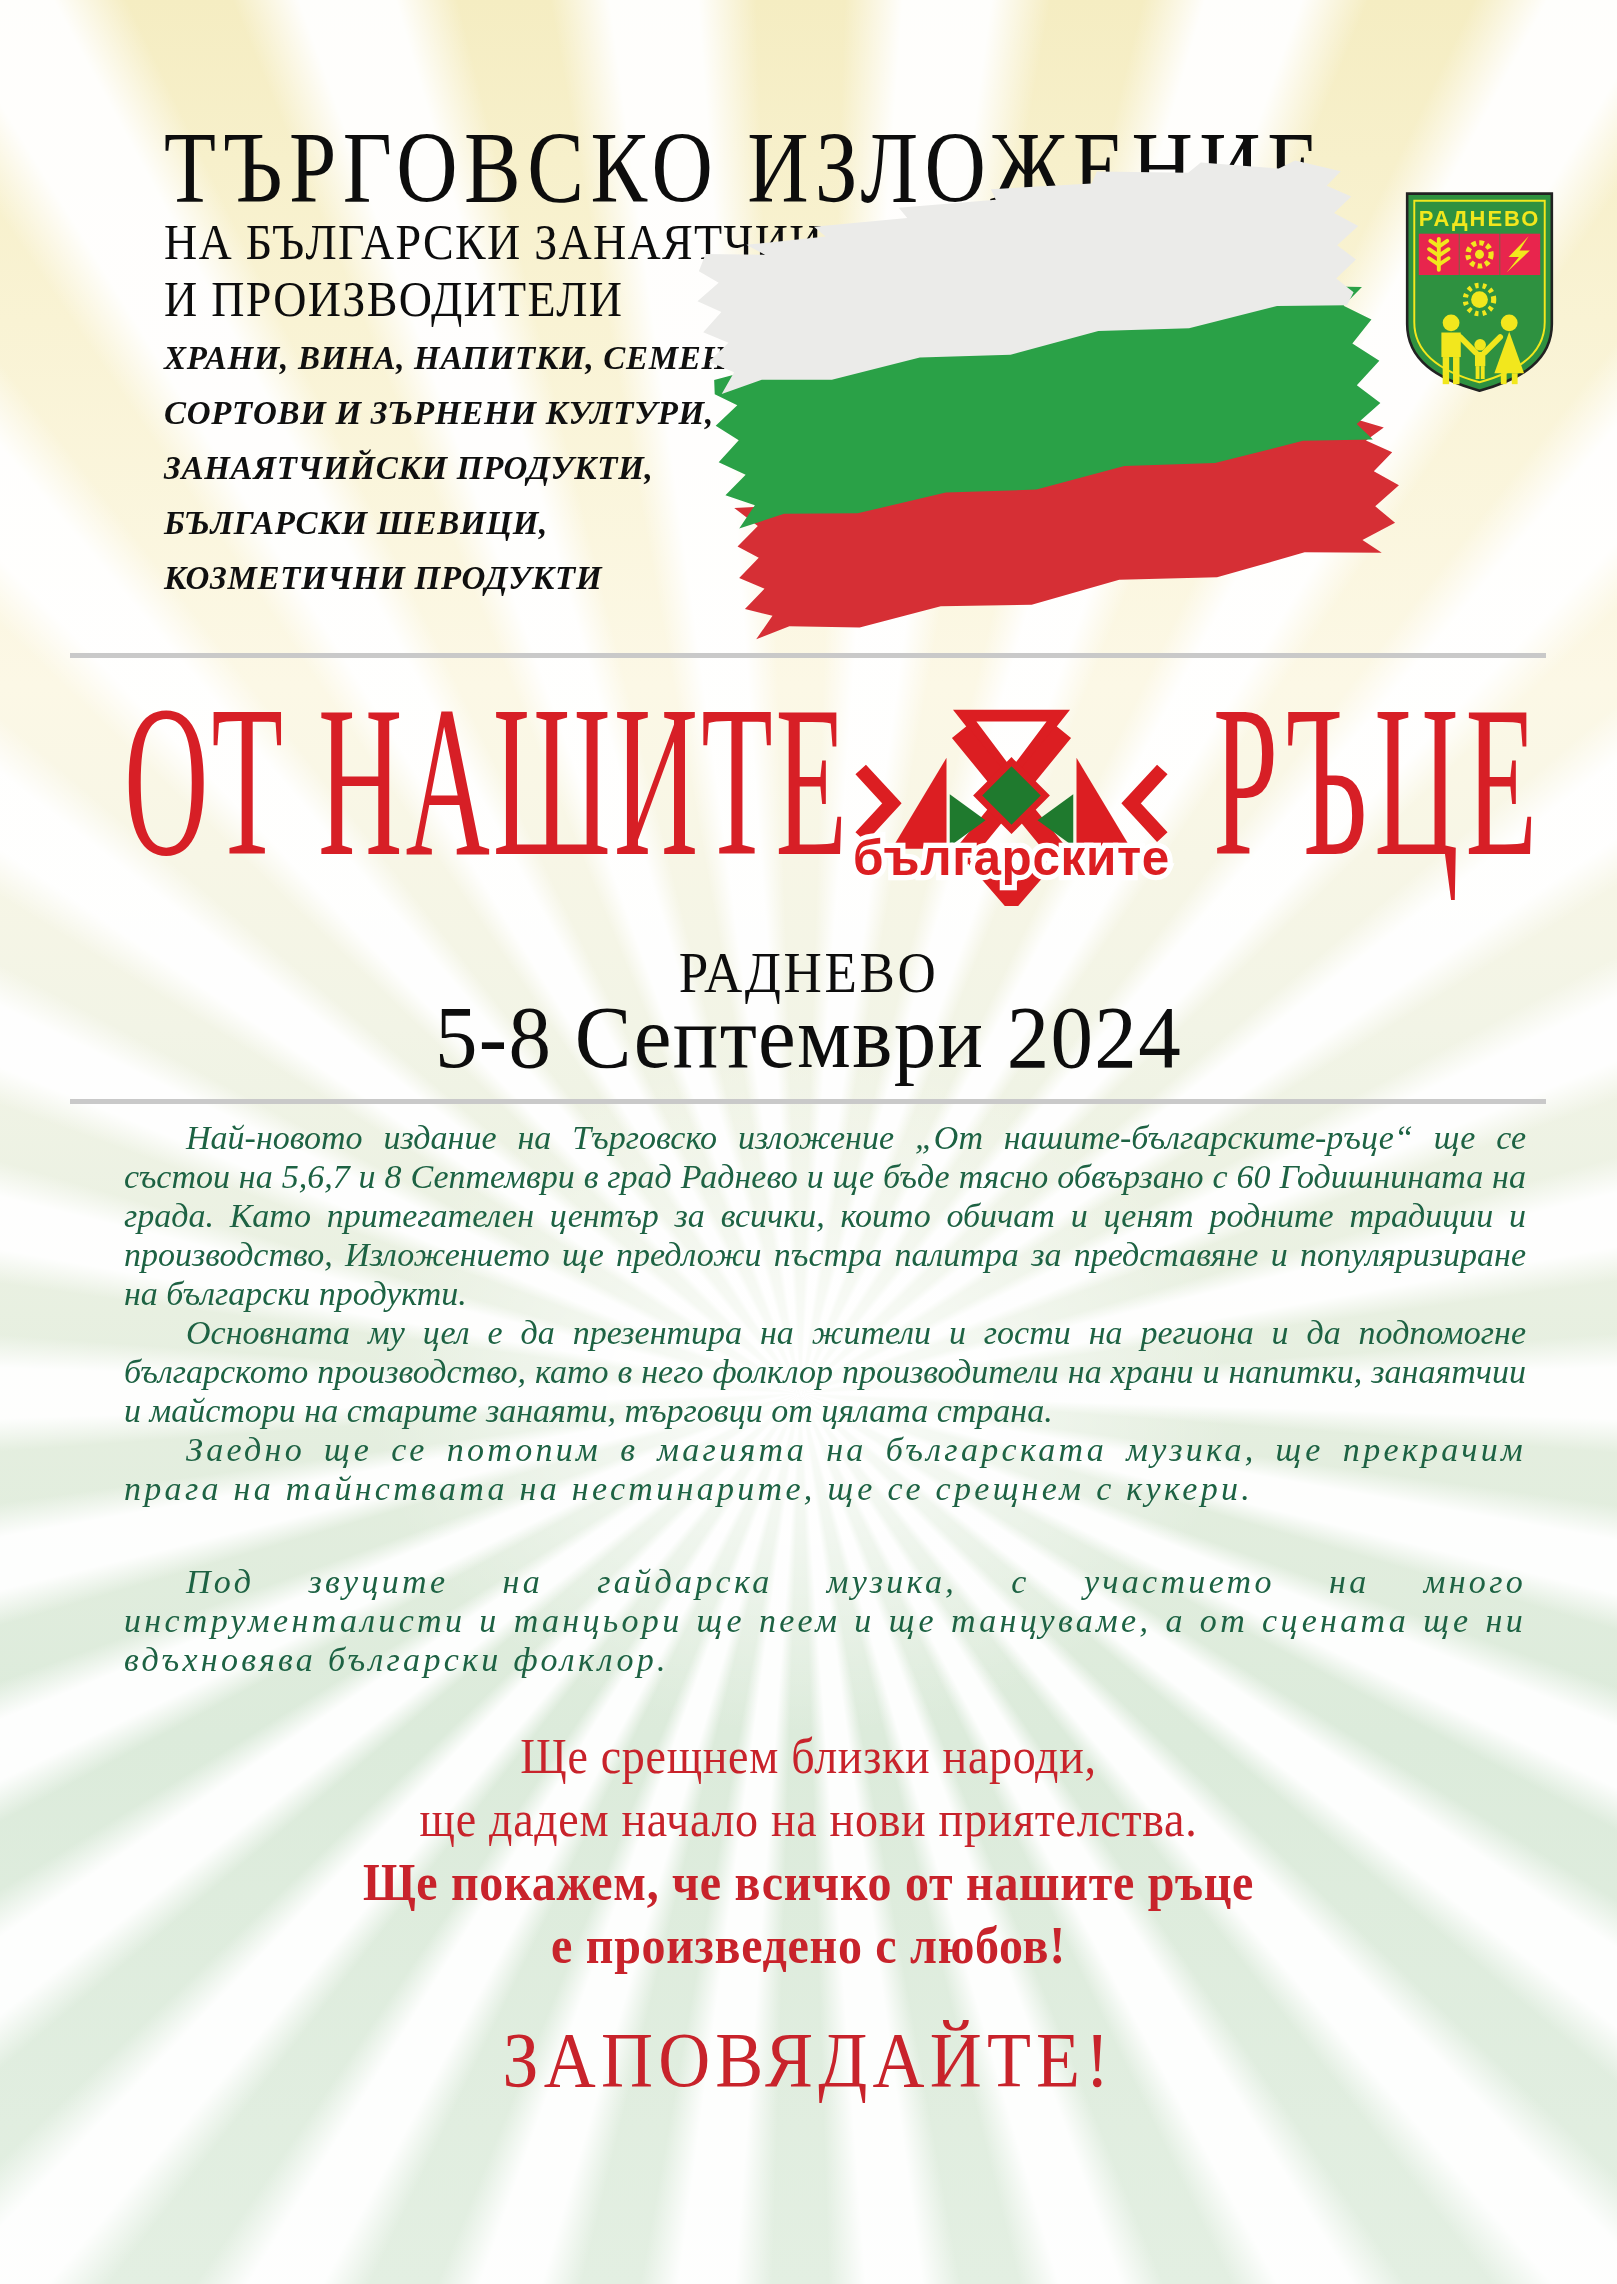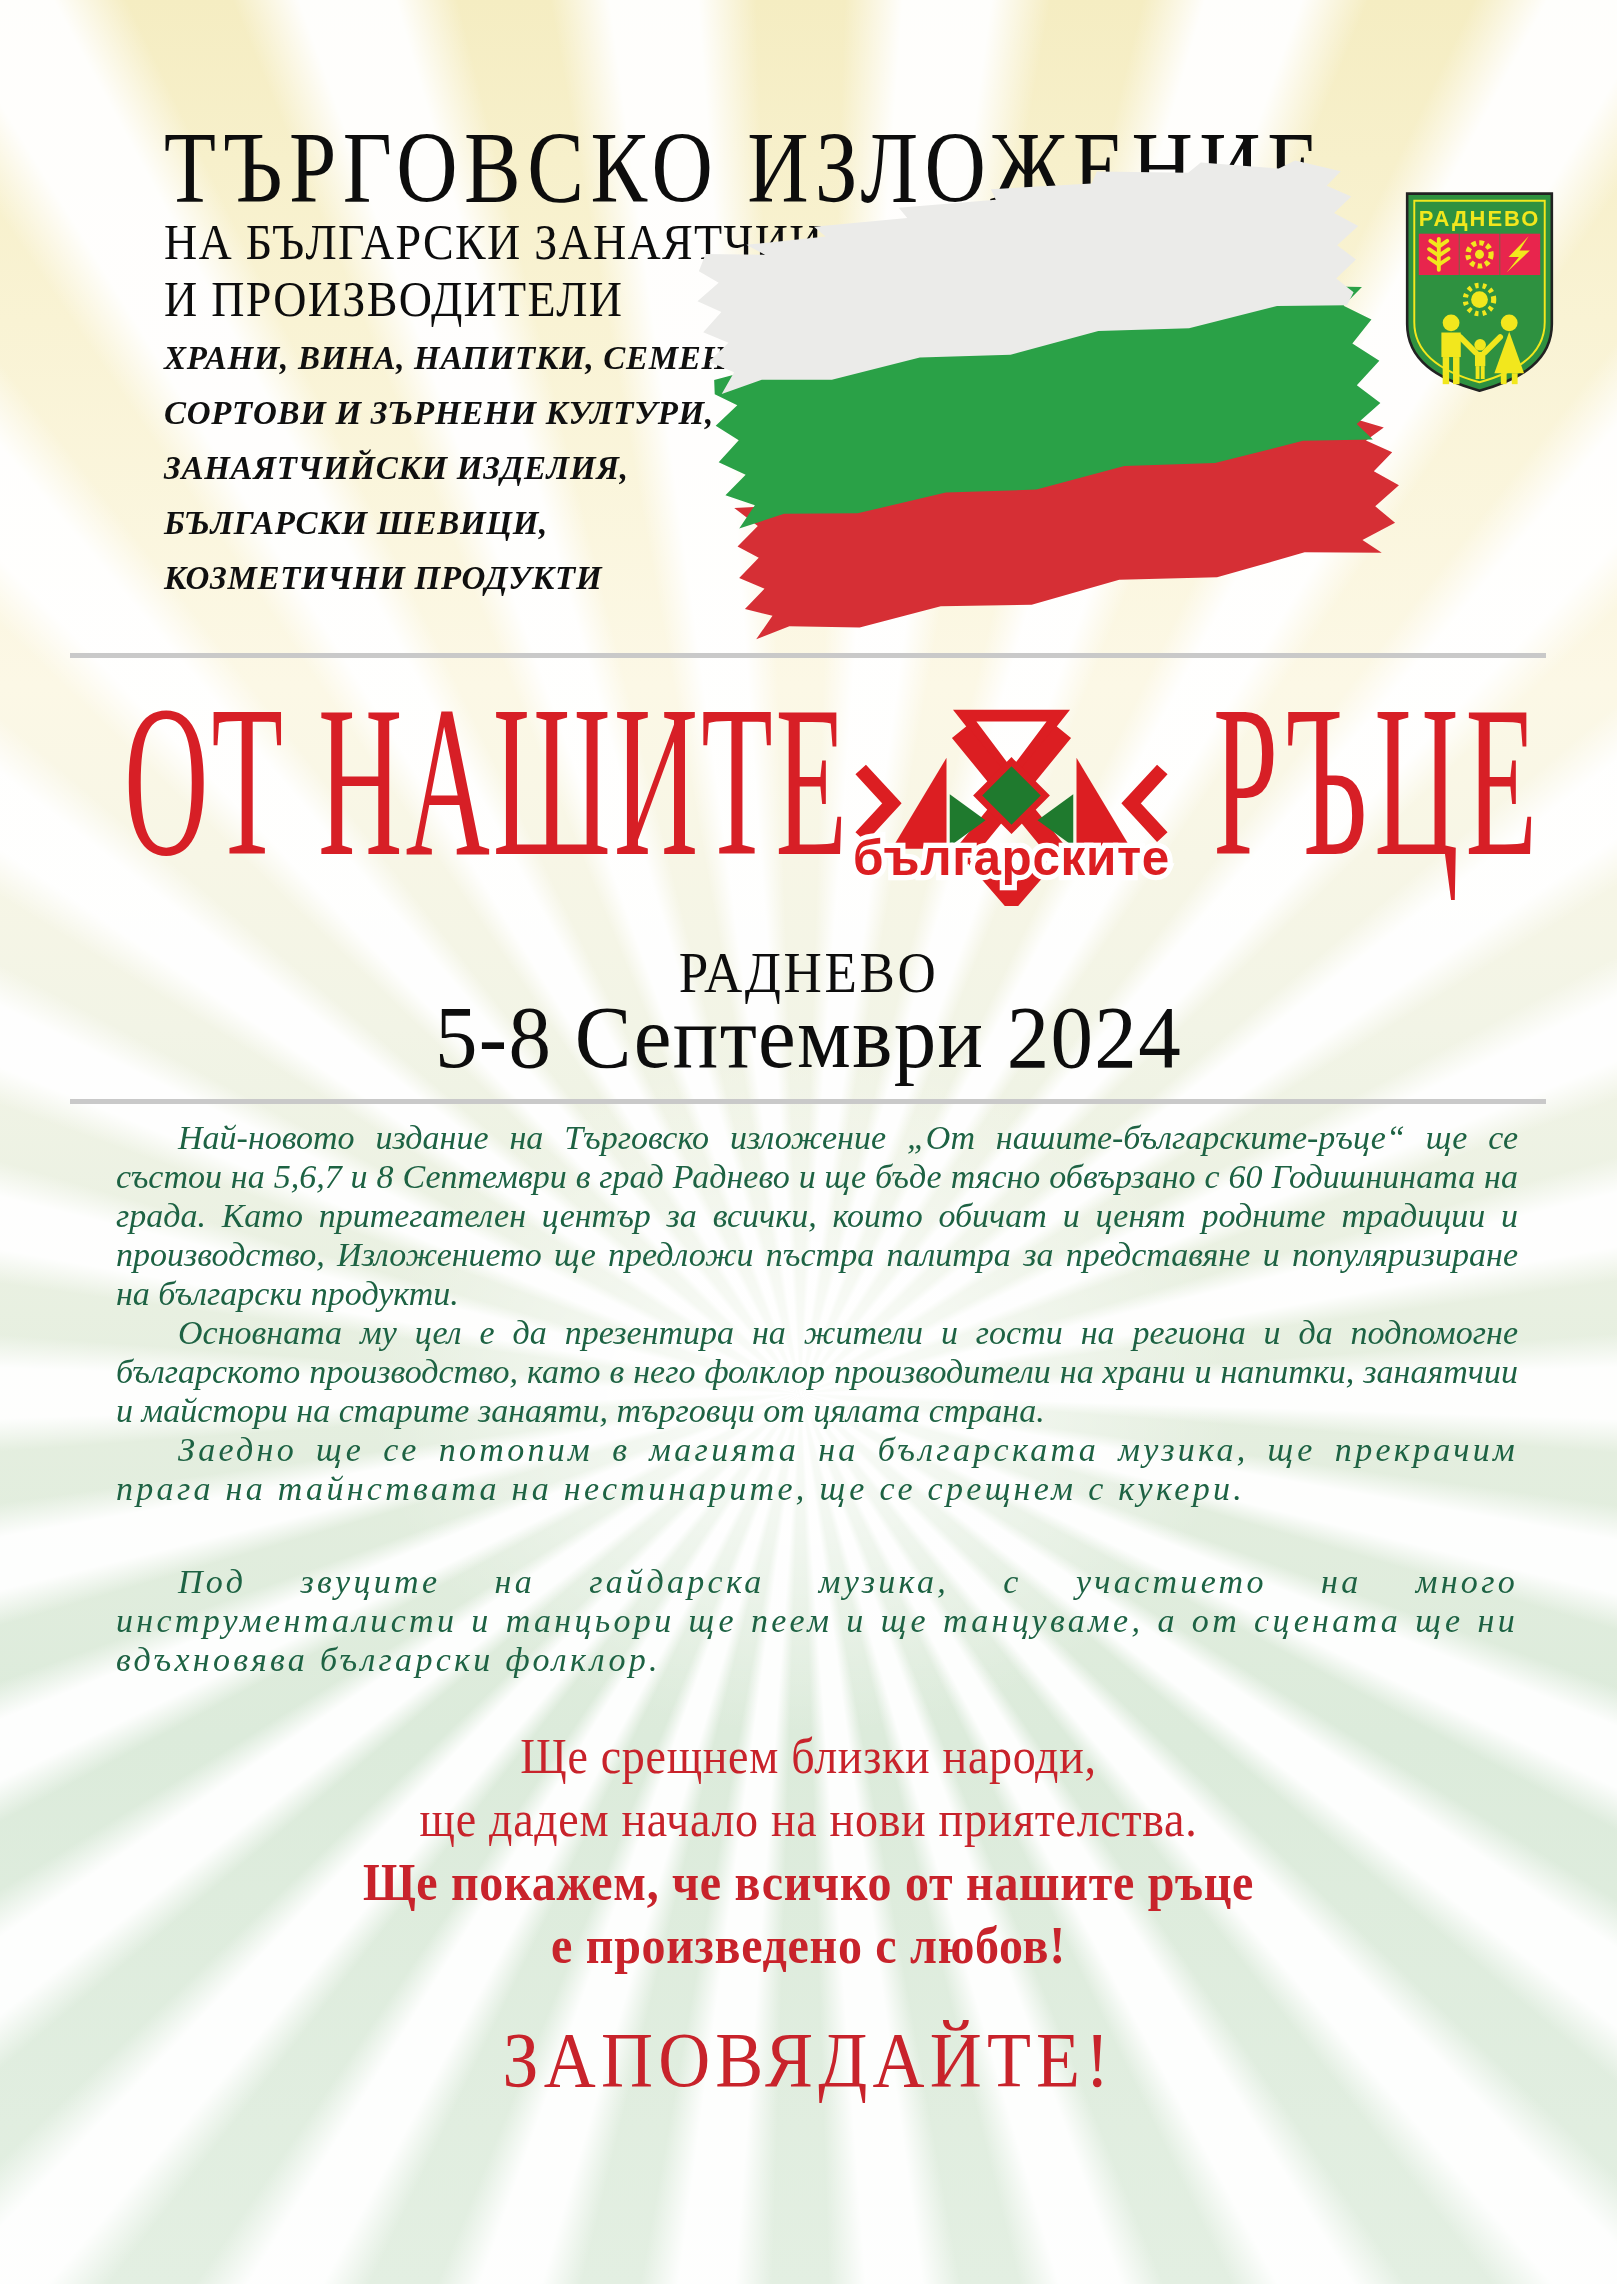--- a/index.html
+++ b/index.html
@@ -42,21 +42,21 @@
     transform:scale(0.75,1.38); transform-origin:left top; white-space:nowrap; }
   .slogan-left { left:124px; top:675px; letter-spacing:3.9px; }
   .slogan-right { left:1213px; top:675px; letter-spacing:9px; }
   .motif { position:absolute; left:847px; top:698px; width:329px; height:208px; }
   
   .event-city { position:absolute; left:0; width:100%; top:944px; text-align:center; font-size:53px;
     line-height:1; color:#0d0d0d; letter-spacing:2.6px; transform:scaleY(1.08); transform-origin:center top; }
   .event-dates { position:absolute; left:0; width:100%; top:992px; text-align:center; font-size:85px;
     line-height:1; color:#0d0d0d; letter-spacing:1.3px; transform:scaleY(1.05); transform-origin:center top; }
   
-  .body-text { position:absolute; left:116px; top:1118px; width:1402px; color:#1d6243;
+  .body-text { position:absolute; left:124px; top:1118px; width:1402px; color:#1d6243;
     font-style:italic; font-size:34px; line-height:39px; text-align:justify; }
   .body-text p { margin:0; text-indent:62px; }
   .body-text p:nth-of-type(3) { letter-spacing:3.3px; }
   .body-text p:nth-of-type(4) { margin-top:54px; letter-spacing:3.3px; }
   .body-text p:nth-of-type(5) { letter-spacing:0.7px; }
   
   .cta { position:absolute; left:0; width:100%; top:1725px; text-align:center; color:#c8232b;
     transform:scaleY(1.1); transform-origin:center top; }
   .cta-line { font-size:46px; line-height:57px; letter-spacing:0.7px; }
   .cta-line.bold { font-weight:bold; font-size:48px; }
@@ -70,21 +70,21 @@
   <div class="bg-tint"></div>
   <div class="bg-rays"></div>
   <div class="bg-glow"></div>
 
   <div class="title">ТЪРГОВСКО ИЗЛОЖЕНИЕ</div>
   <div class="subtitle s1">НА БЪЛГАРСКИ ЗАНАЯТЧИИ</div>
   <div class="subtitle s2">И ПРОИЗВОДИТЕЛИ</div>
   <div class="products">
     <div class="product">ХРАНИ, ВИНА, НАПИТКИ, СЕМЕНА,</div>
     <div class="product">СОРТОВИ И ЗЪРНЕНИ КУЛТУРИ,</div>
-    <div class="product">ЗАНАЯТЧИЙСКИ ИЗДЕЛИЯ,</div>
+    <div class="product">ЗАНАЯТЧИЙСКИ ПРОДУКТИ,</div>
     <div class="product">БЪЛГАРСКИ ШЕВИЦИ,</div>
     <div class="product">КОЗМЕТИЧНИ ПРОДУКТИ</div>
   </div>
 
   <div class="flag">
     <svg viewBox="0 0 1000 640" preserveAspectRatio="none">
 
       <path fill="#d62f35" d="M25 440 L120 448 L230 436 L340 450 L470 438 L600 452 L700 440 L820 452 L930 438 L968 455 L940 470 L975 492 L945 515 L978 540 L940 565 L965 592 L915 610 L940 632 L830 616 L700 634 L560 618 L430 636 L300 620 L180 634 L80 618 L30 630 L58 600 L20 585 L52 560 L18 540 L50 515 L22 495 L55 470 Z"></path>
 
       <path fill="#2aa147" d="M22 255 L130 242 L260 256 L390 240 L520 254 L650 240 L780 254 L890 240 L965 252 L935 275 L972 300 L940 330 L975 360 L938 390 L968 420 L930 445 L950 470 L850 458 L720 472 L590 458 L460 474 L330 460 L200 472 L95 458 L28 470 L55 440 L15 420 L48 395 L12 372 L45 345 L15 320 L50 295 L20 275 Z"></path>

